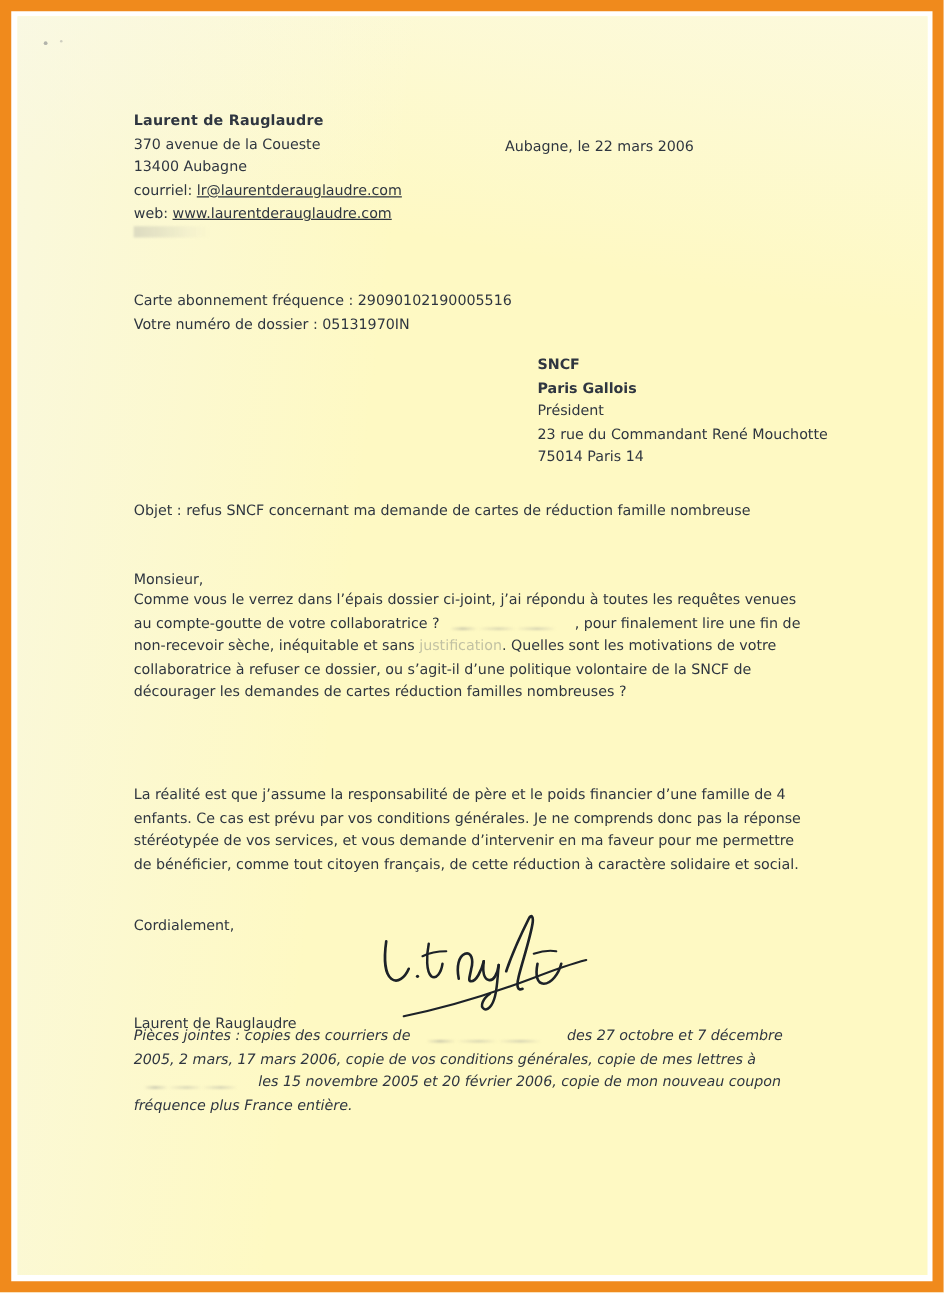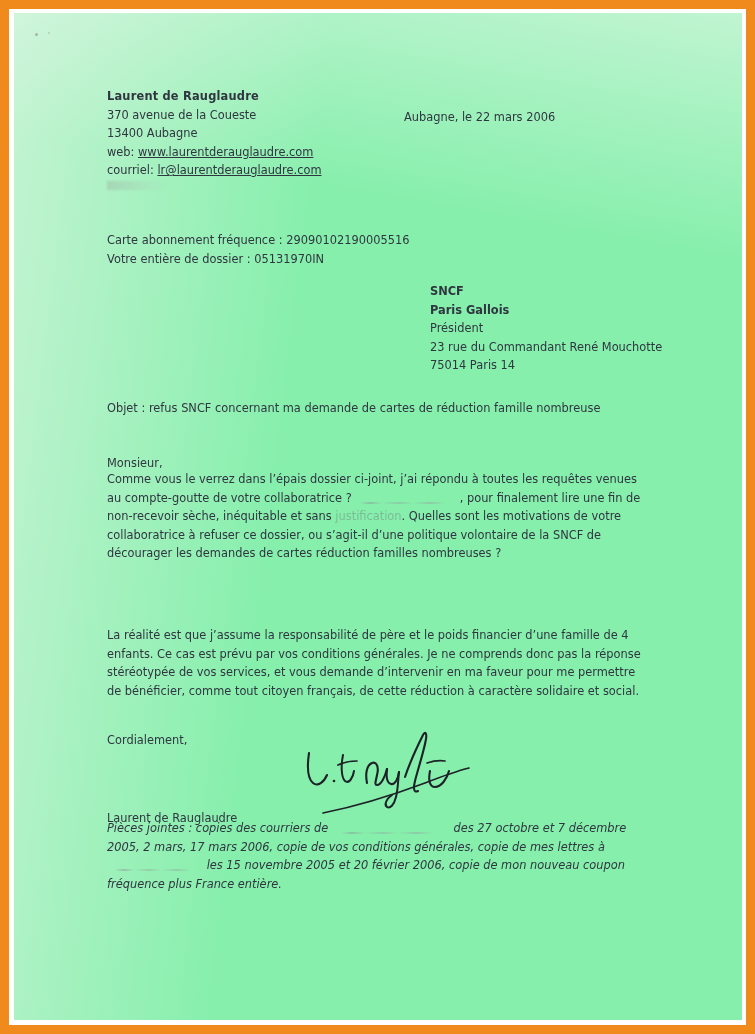--- a/index.html
+++ b/index.html
@@ -30,21 +30,21 @@
     right: 9px;
     bottom: 9px;
     background: #ffffff;
   }
   .page-sheet {
     position: absolute;
     left: 14px;
     top: 13px;
     right: 13px;
     bottom: 14px;
-    background: #86efac;
+    background: #fef9c3;
     box-sizing: border-box;
     overflow: hidden;
   }
 
   
   .scan-tint {
     position: absolute;
     inset: 0;
     background:
       linear-gradient(97deg, rgba(246,247,242,0.55) 0%, rgba(255,255,255,0) 38%),
@@ -170,35 +170,35 @@
     <span class="speck s1"></span>
     <span class="speck s2"></span>
 
     <div class="letter">
 
       <div class="blk sender-block">
         <div class="sender-name sender-line">Laurent de Rauglaudre</div>
         <div class="sender-line">370 avenue de la Coueste</div>
         <div class="sender-line">13400 Aubagne</div>
         <div class="sender-line">
+          <span>courriel:</span>
+          <a class="link" href="#">lr@laurentderauglaudre.com</a>
+        </div>
+        <div class="sender-line">
           <span>web:</span>
           <a class="link" href="#">www.laurentderauglaudre.com</a>
         </div>
-        <div class="sender-line">
-          <span>courriel:</span>
-          <a class="link" href="#">lr@laurentderauglaudre.com</a>
-        </div>
         <div class="erased-line"></div>
       </div>
 
       <div class="blk date-block">Aubagne, le 22 mars 2006</div>
 
       <div class="blk refs-block">
         <div>Carte abonnement fréquence : 29090102190005516</div>
-        <div>Votre entière de dossier : 05131970IN</div>
+        <div>Votre numéro de dossier : 05131970IN</div>
       </div>
 
       <div class="blk recipient-block">
         <div class="recipient-org">SNCF</div>
         <div class="recipient-person">Paris Gallois</div>
         <div>Président</div>
         <div>23 rue du Commandant René Mouchotte</div>
         <div>75014 Paris 14</div>
       </div>
 

